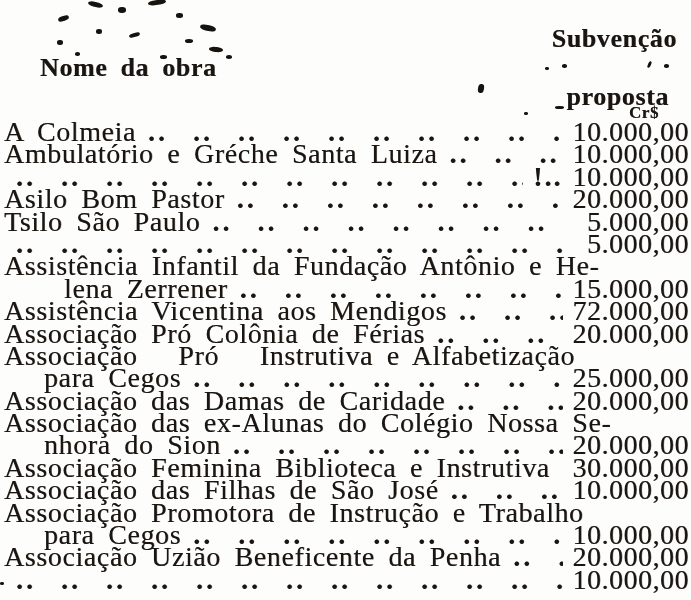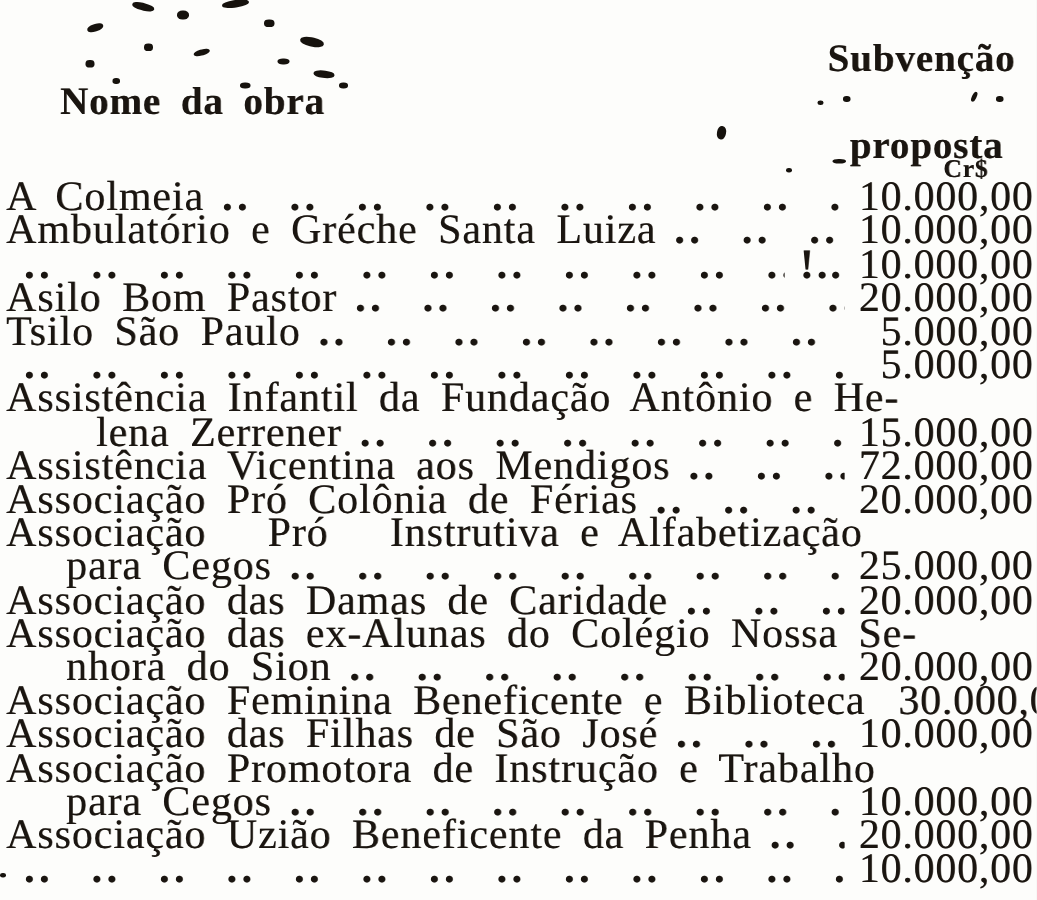--- a/index.html
+++ b/index.html
@@ -75,21 +75,21 @@
       <div class="row"><span class="leader">.. .. .. .. .. .. .. .. .. .. .. .. .. .. .. .. .. .. .. .. .. .. .. .. .. .. .. .. .. ..</span><span class="amount">5.000,00</span></div>
       <div class="row"><span class="name">Assistência Infantil da Fundação Antônio e He-</span></div>
       <div class="row"><span class="name indent-lg">lena Zerrener</span><span class="leader">.. .. .. .. .. .. .. .. .. .. .. .. .. .. .. .. .. .. .. .. .. .. .. .. .. .. .. .. .. ..</span><span class="amount">15.000,00</span></div>
       <div class="row"><span class="name">Assistência Vicentina aos Mendigos</span><span class="leader">.. .. .. .. .. .. .. .. .. .. .. .. .. .. .. .. .. .. .. .. .. .. .. .. .. .. .. .. .. ..</span><span class="amount">72.000,00</span></div>
       <div class="row"><span class="name">Associação Pró Colônia de Férias</span><span class="leader">.. .. .. .. .. .. .. .. .. .. .. .. .. .. .. .. .. .. .. .. .. .. .. .. .. .. .. .. .. ..</span><span class="amount">20.000,00</span></div>
       <div class="row"><span class="name">Associação   Pró   Instrutiva e Alfabetização</span></div>
       <div class="row"><span class="name indent-sm">para Cegos</span><span class="leader">.. .. .. .. .. .. .. .. .. .. .. .. .. .. .. .. .. .. .. .. .. .. .. .. .. .. .. .. .. ..</span><span class="amount">25.000,00</span></div>
       <div class="row"><span class="name">Associação das Damas de Caridade</span><span class="leader">.. .. .. .. .. .. .. .. .. .. .. .. .. .. .. .. .. .. .. .. .. .. .. .. .. .. .. .. .. ..</span><span class="amount">20.000,00</span></div>
       <div class="row"><span class="name">Associação das ex-Alunas do Colégio Nossa Se-</span></div>
       <div class="row"><span class="name indent-sm">nhora do Sion</span><span class="leader">.. .. .. .. .. .. .. .. .. .. .. .. .. .. .. .. .. .. .. .. .. .. .. .. .. .. .. .. .. ..</span><span class="amount">20.000,00</span></div>
-      <div class="row"><span class="name">Associação Feminina Beneficente e Biblioteca</span><span class="leader">.. .. .. .. .. .. .. .. .. .. .. .. .. .. .. .. .. .. .. .. .. .. .. .. .. .. .. .. .. ..</span><span class="amount">30.000,00</span></div>
+      <div class="row"><span class="name">Associação Feminina Biblioteca e Instrutiva</span><span class="leader">.. .. .. .. .. .. .. .. .. .. .. .. .. .. .. .. .. .. .. .. .. .. .. .. .. .. .. .. .. ..</span><span class="amount">30.000,00</span></div>
       <div class="row"><span class="name">Associação das Filhas de São José</span><span class="leader">.. .. .. .. .. .. .. .. .. .. .. .. .. .. .. .. .. .. .. .. .. .. .. .. .. .. .. .. .. ..</span><span class="amount">10.000,00</span></div>
       <div class="row"><span class="name">Associação Promotora de Instrução e Trabalho</span></div>
       <div class="row"><span class="name indent-sm">para Cegos</span><span class="leader">.. .. .. .. .. .. .. .. .. .. .. .. .. .. .. .. .. .. .. .. .. .. .. .. .. .. .. .. .. ..</span><span class="amount">10.000,00</span></div>
       <div class="row"><span class="name">Associação Uzião Beneficente da Penha</span><span class="leader">.. .. .. .. .. .. .. .. .. .. .. .. .. .. .. .. .. .. .. .. .. .. .. .. .. .. .. .. .. ..</span><span class="amount">20.000,00</span></div>
       <div class="row"><span class="leader">.. .. .. .. .. .. .. .. .. .. .. .. .. .. .. .. .. .. .. .. .. .. .. .. .. .. .. .. .. ..</span><span class="amount">10.000,00</span></div>
     </div>
 
 </div>
 
 </body></html>

